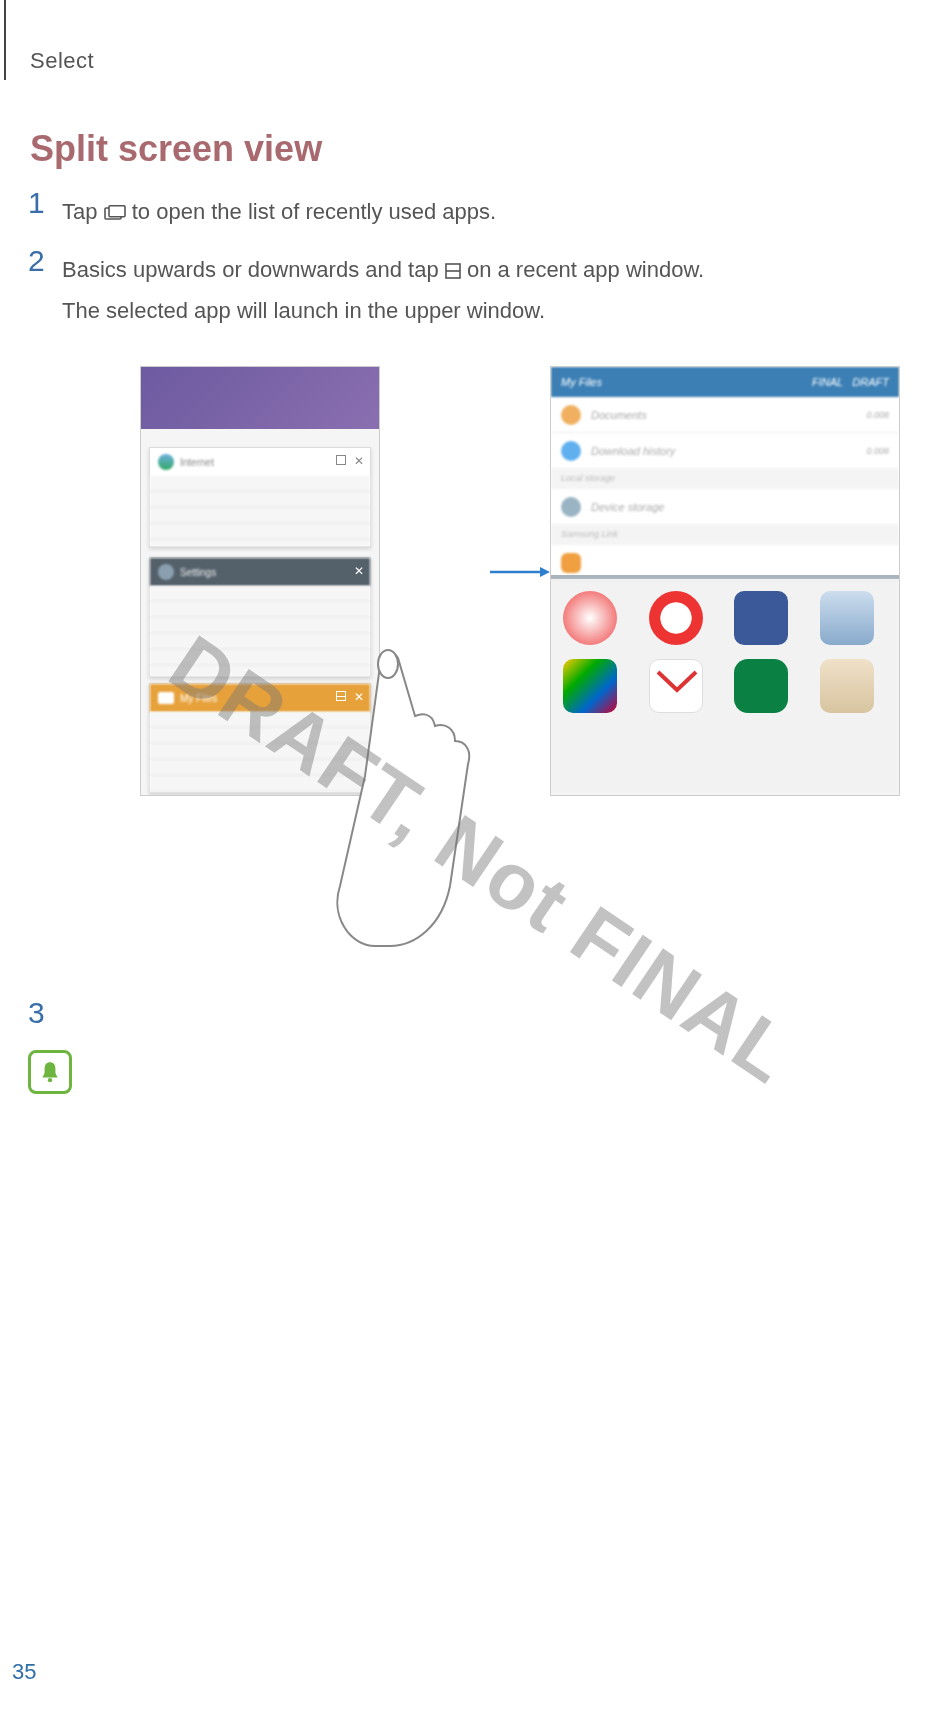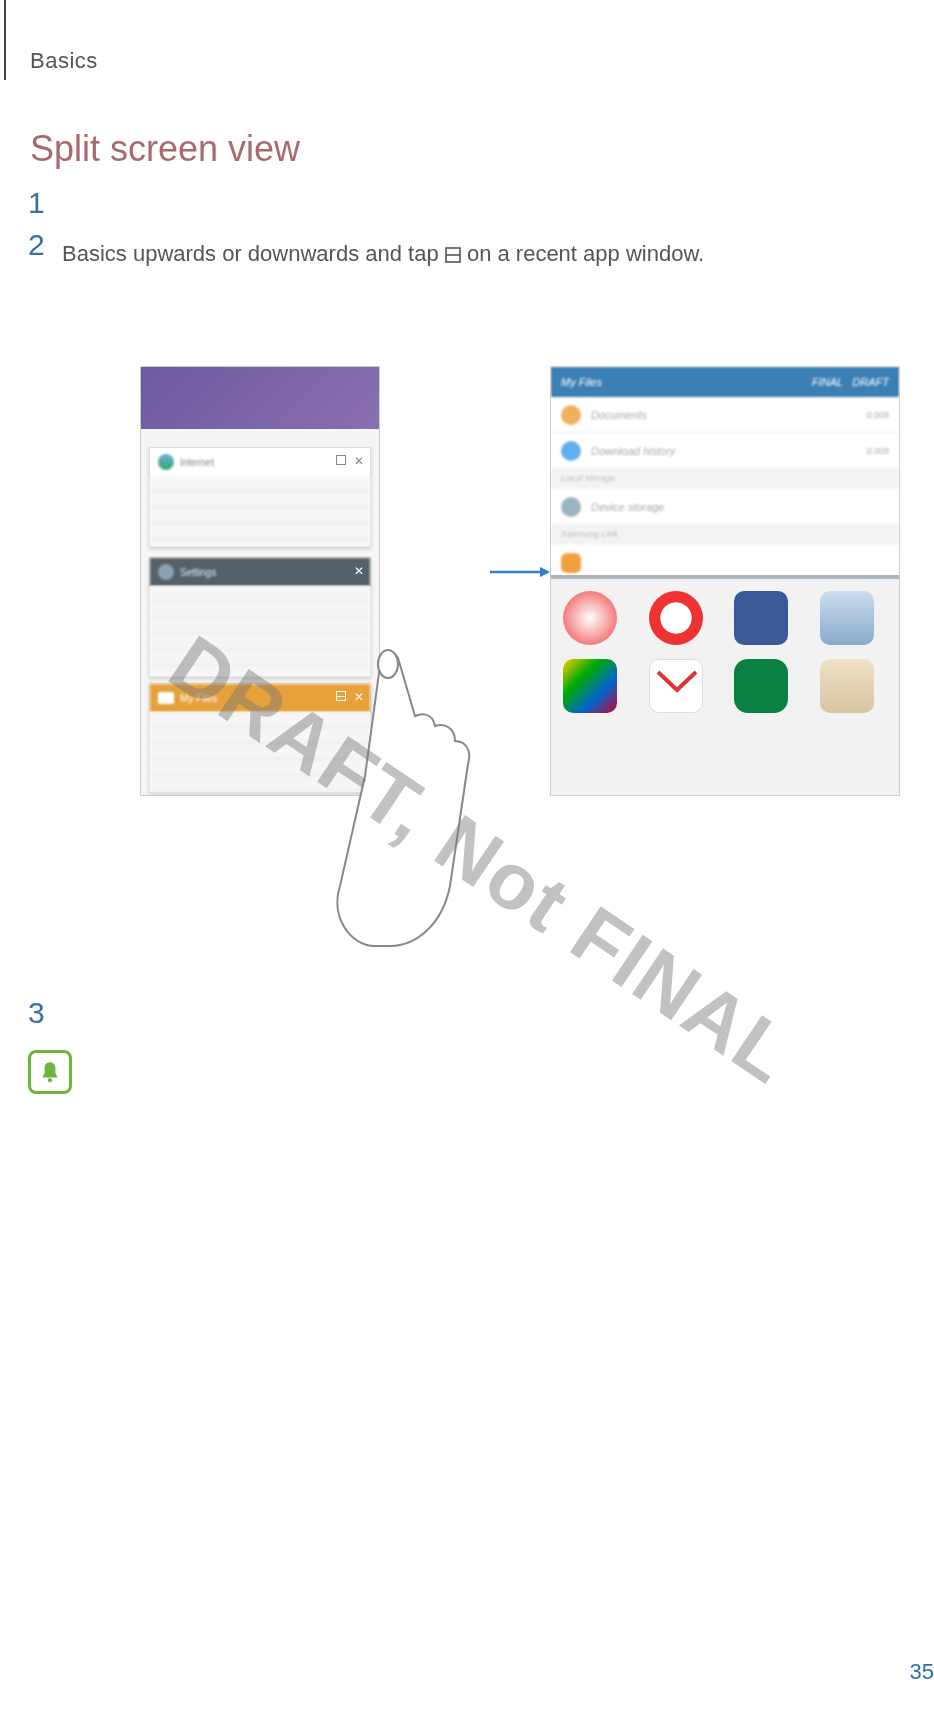--- a/index.html
+++ b/index.html
@@ -25,21 +25,21 @@
     top: 48px;
     font-size: 22px;
     color: #555;
     letter-spacing: 0.5px;
   }
   .heading {
     position: absolute;
     left: 30px;
     top: 128px;
     font-size: 36px;
-    font-weight: 400;
+    font-weight: 700;
     color: #a86a6f;
   }
   .steps {
     position: absolute;
     left: 28px;
     top: 188px;
     width: 880px;
   }
   .step {
     display: flex;
@@ -213,52 +213,64 @@
     font-size: 22px;
     color: #555;
     line-height: 1.7;
     padding-top: 6px;
   }
   .page-number {
     position: absolute;
     bottom: 34px;
     left: 0;
     width: 100%;
-    text-align: right;
+    text-align: left;
     font-size: 22px;
     color: #2f6fa8;
+    padding-left: 12px;
   }
 </style>
 </head>
 <body>
 
 <div class="left-rule"></div>
 
-<div class="header-chapter">Basics</div>
+<div class="header-chapter">Select</div>
 
 <div class="heading">Split screen view</div>
 
 <div class="steps">
 
   <div class="step">
     <div class="step-num">1</div>
+    <div class="step-body">
+      <span>Tap </span>
+      <span class="inline-icon">
+        <svg width="22" height="16" viewBox="0 0 22 16">
+          <rect x="1" y="3" width="16" height="11" rx="1" fill="none" stroke="#555" stroke-width="1.6"></rect>
+          <rect x="5" y="0.8" width="16" height="11" rx="1" fill="#fff" stroke="#555" stroke-width="1.6"></rect>
+        </svg>
+      </span>
+      <span> to open the list of recently used apps.</span>
+    </div>
   </div>
 
   <div class="step">
     <div class="step-num">2</div>
     <div class="step-body">
       <span>Basics upwards or downwards and tap </span>
       <span class="inline-icon">
         <svg width="16" height="16" viewBox="0 0 16 16">
           <rect x="1" y="1" width="14" height="14" fill="none" stroke="#555" stroke-width="1.6"></rect>
           <line x1="1" y1="8" x2="15" y2="8" stroke="#555" stroke-width="1.6"></line>
         </svg>
       </span>
       <span> on a recent app window.</span>
       <br>
+      <span>The selected app will launch in the upper window.</span>
     </div>
   </div>
 
 </div>
 
 <div class="figure-row">
 
   <div class="phone phone-a">
     <div class="statusbar"></div>
     <div class="card" style="top:80px;height:100px;">

